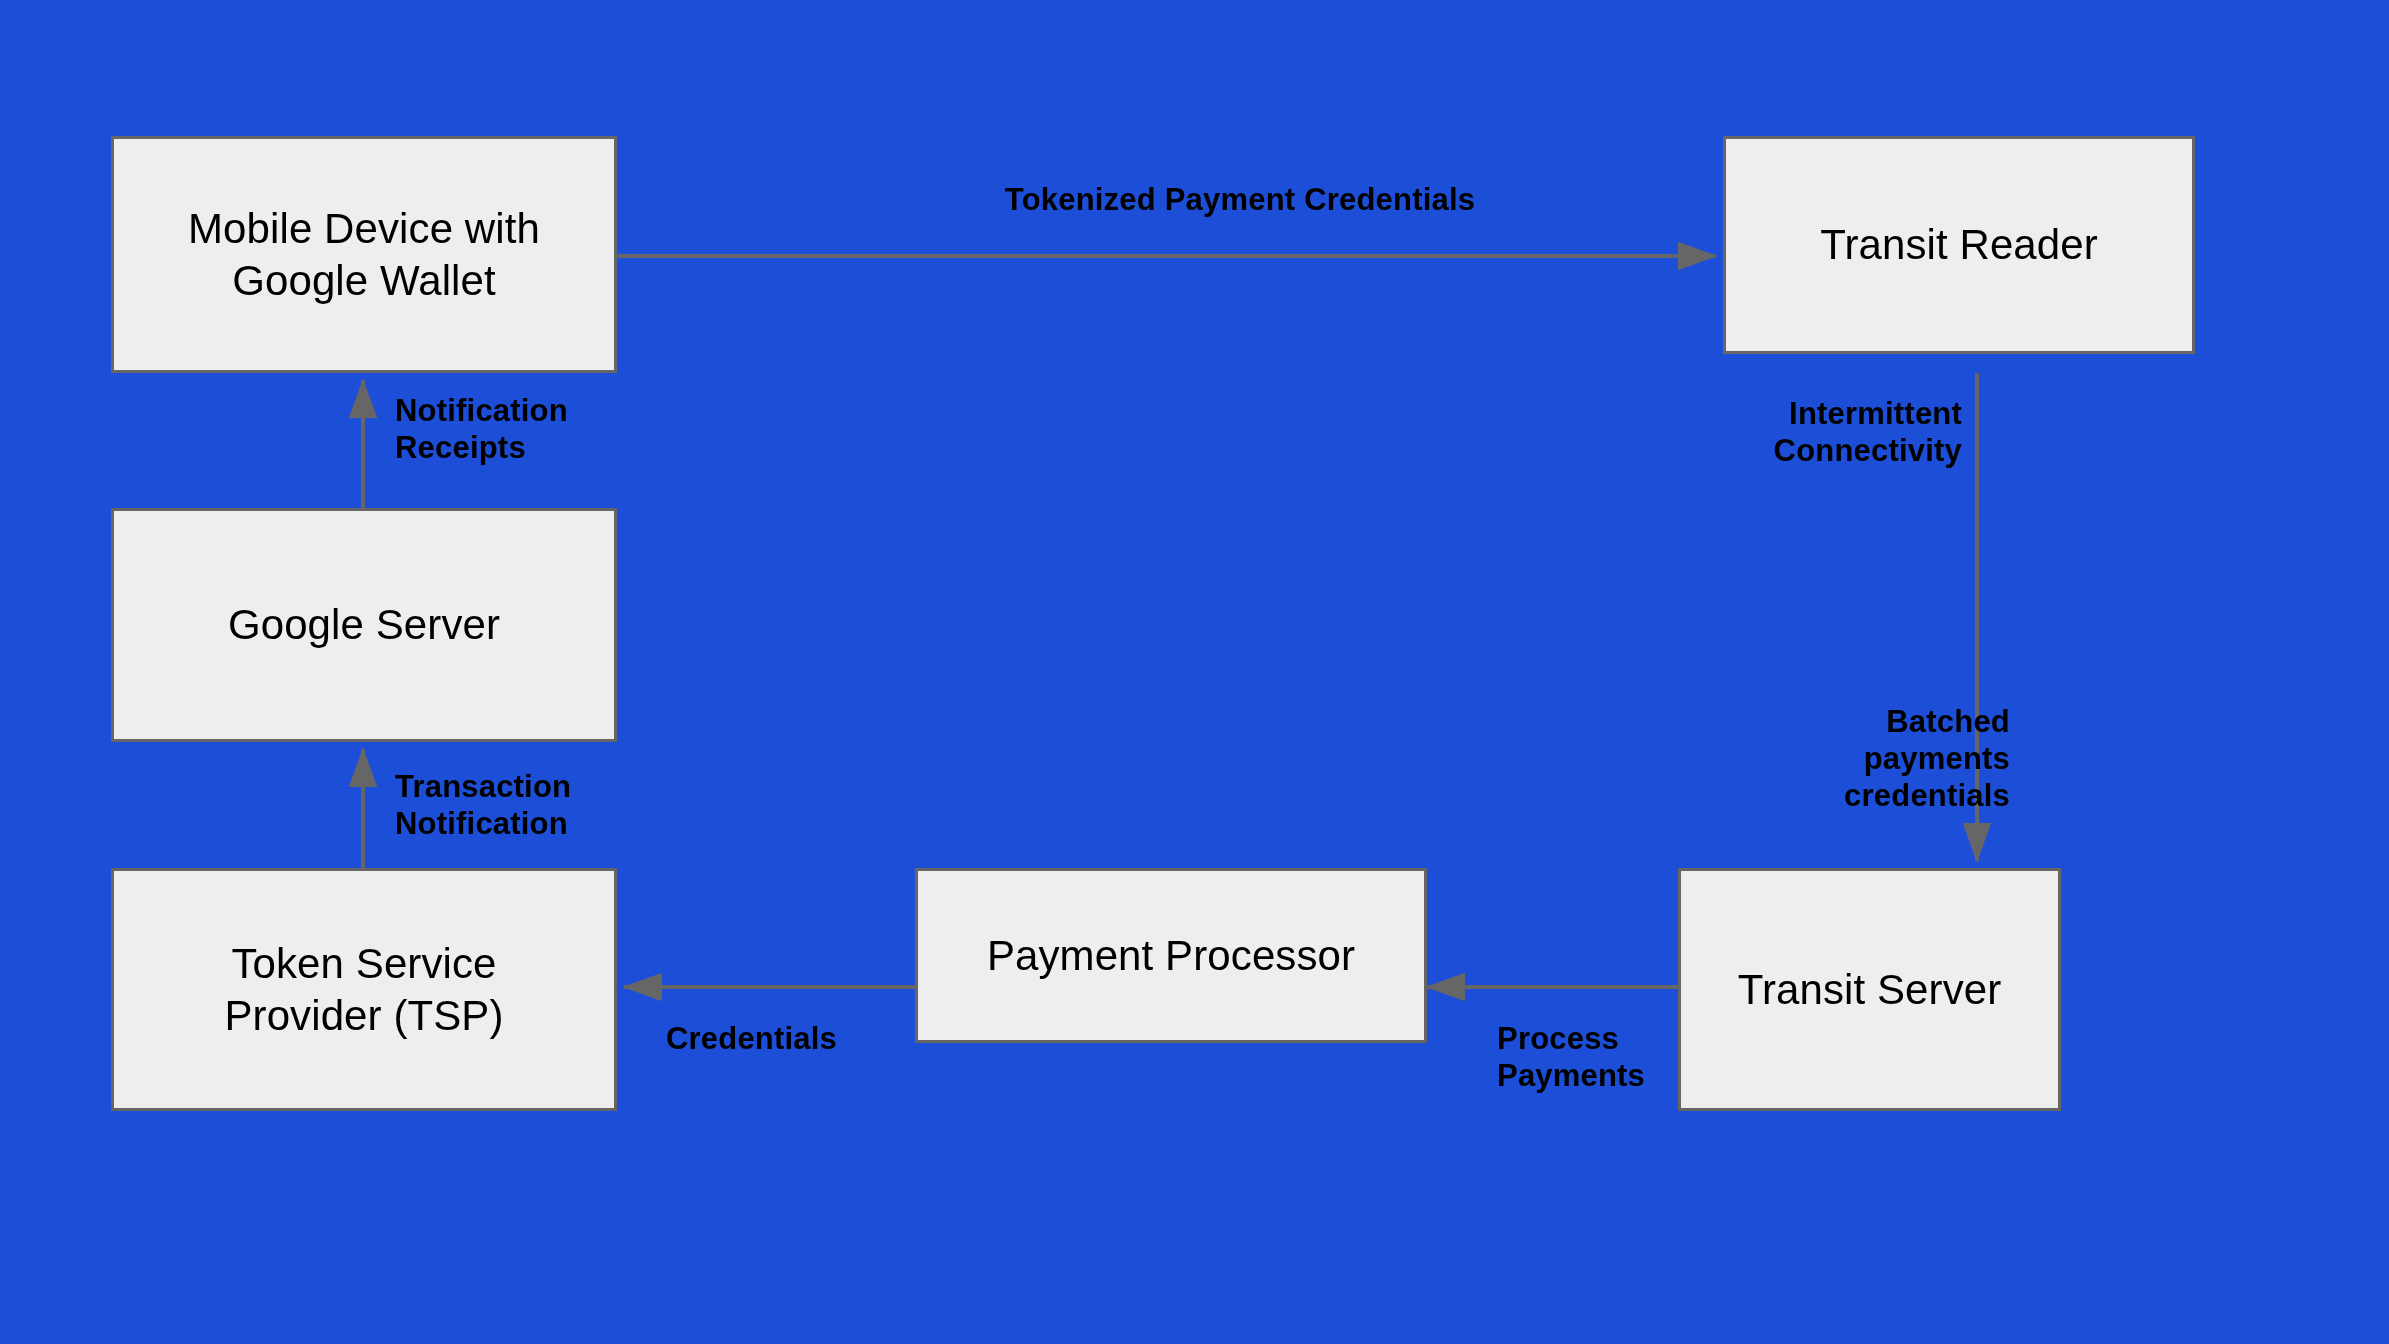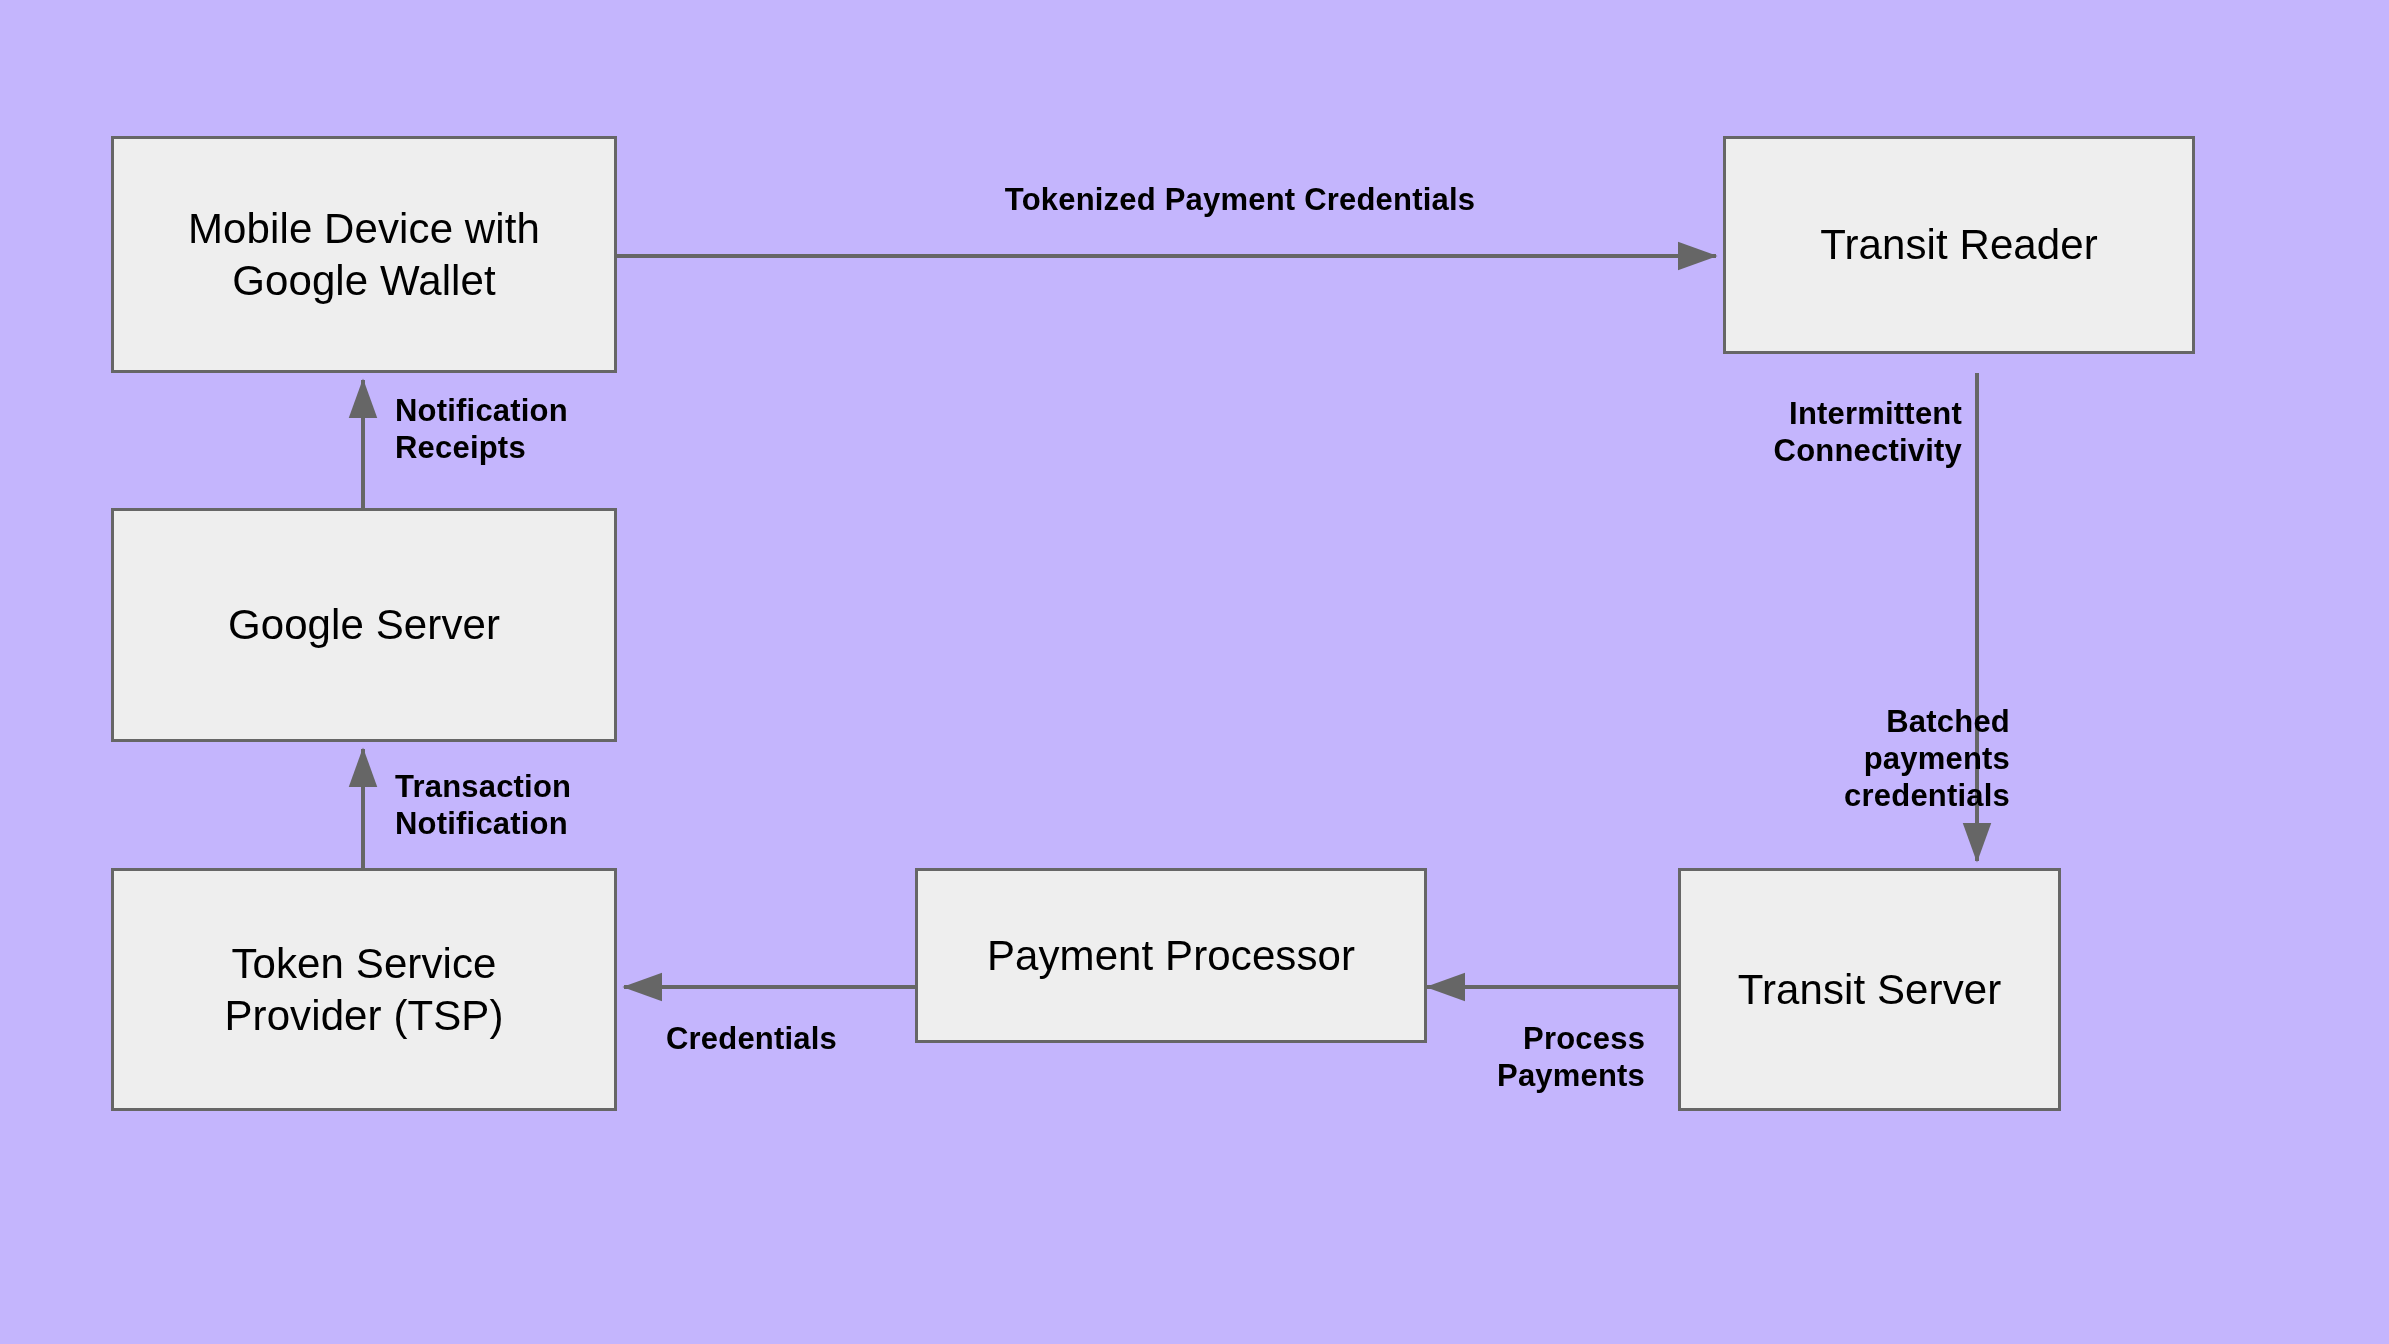--- a/index.html
+++ b/index.html
@@ -7,21 +7,21 @@
     padding: 0;
     background: #ffffff;
   }
   body {
     font-family: "Liberation Sans", sans-serif;
   }
   #canvas {
     position: relative;
     width: 2389px;
     height: 1344px;
-    background: #c4b5fd;
+    background: #1d4ed8;
     overflow: hidden;
   }
   .node {
     position: absolute;
     box-sizing: border-box;
     background: #eeeeee;
     border: 3px solid #666666;
     display: flex;
     align-items: center;
     justify-content: center;
@@ -96,21 +96,21 @@
 
   <div class="edge-label lbl-center" style="left:1200px; top:181px;">Tokenized Payment Credentials</div>
 
   <div class="edge-label lbl-right" style="left:1962px; top:395px;">Intermittent
 Connectivity</div>
 
   <div class="edge-label lbl-right" style="left:1962px; top:703px;margin-left:48px;">Batched
 payments
 credentials</div>
 
-  <div class="edge-label lbl-left" style="left:1497px; top:1020px;text-align:right;">Process
+  <div class="edge-label lbl-left" style="left:1497px; top:1020px;">Process
 Payments</div>
 
   <div class="edge-label lbl-left" style="left:666px; top:1020px;">Credentials</div>
 
   <div class="edge-label lbl-left" style="left:395px; top:768px;">Transaction
 Notification</div>
 
   <div class="edge-label lbl-left" style="left:395px; top:392px;">Notification
 Receipts</div>
 

